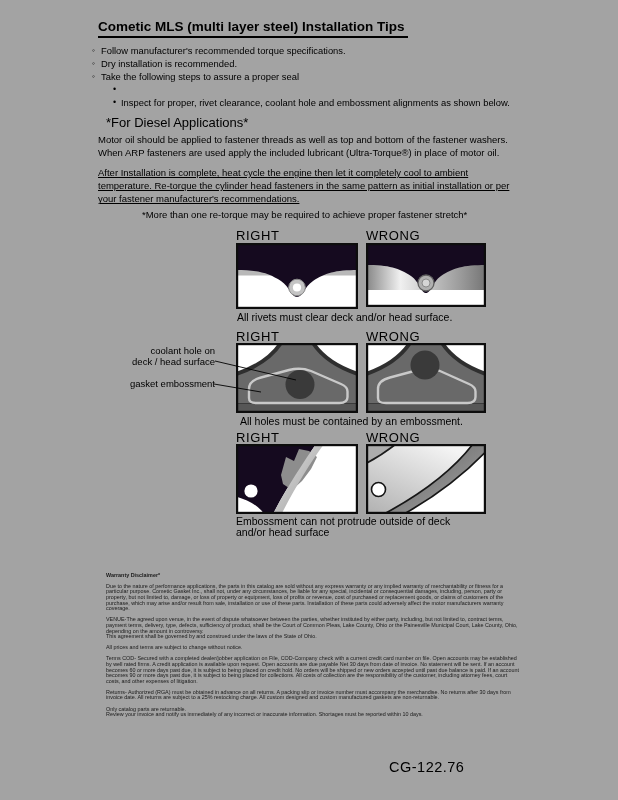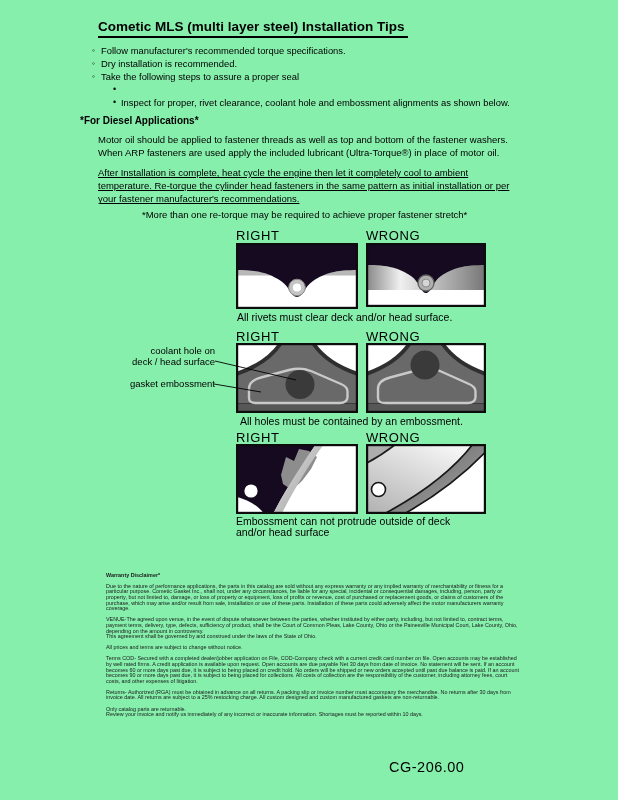--- a/index.html
+++ b/index.html
@@ -1,38 +1,38 @@
 <!DOCTYPE html>
 <html><head>
 <meta charset="utf-8">
 <style>
   html,body{margin:0;padding:0;background:#e8e8e8;}
   .page{
     position:relative;
     width:618px;height:800px;
-    background:#86efac;
+    background:#a3a3a3;
     font-family:"Liberation Sans","DejaVu Sans",sans-serif;
     color:#000;
     overflow:hidden;
     margin:0 auto;
   }
   .abs{position:absolute;}
   .title{
     left:98px;top:19px;
     font-size:13.5px;font-weight:bold;
     border-bottom:2px solid #000;
     padding:0 3px 2px 0;
     white-space:nowrap;
   }
   .bullets{left:92px;top:44px;width:445px;font-size:9.4px;line-height:13px;}
   .bullet{display:flex;}
   .bullet .marker{flex:0 0 9px;font-size:8.5px;}
   .bullet.sub{margin-left:21px;}
   .bullet.sub .marker{flex:0 0 8px;font-size:9px;}
-  .diesel-heading{left:80px;top:115px;font-size:10px;font-weight:bold;}
+  .diesel-heading{left:106px;top:115px;font-size:13px;font-weight:normal;}
   .body-par{font-size:9.5px;line-height:13.2px;width:420px;}
   .p1{left:98px;top:133px;}
   .p2{left:98px;top:166px;text-decoration:underline;}
   .p3{left:110px;top:208px;margin-left:32px;}
   .rw-label{font-size:13px;letter-spacing:0.6px;text-align:left;}
   .caption{font-size:10.5px;line-height:11px;color:#000;}
   .panel{line-height:0;}
   .panel svg{display:block;}
   .side-label{font-size:9.5px;line-height:11px;text-align:right;width:105px;}
   .leader{pointer-events:none;z-index:5;}
@@ -219,15 +219,15 @@
       <div class="fp-par tight">VENUE-The agreed upon venue, in the event of dispute whatsoever between the parties, whether instituted by either party, including, but not limited to, contract terms, payment terms, delivery, type, defects, sufficiency of product, shall be the Court of Common Pleas, Lake County, Ohio or the Painesville Municipal Court, Lake County, Ohio, depending on the amount in controversy.</div>
       <div class="fp-par">This agreement shall be governed by and construed under the laws of the State of Ohio.</div>
       <div class="fp-par">All prices and terms are subject to change without notice.</div>
       <div class="fp-par">Terms COD- Secured with a completed dealer/jobber application on File, COD-Company check with a current credit card number on file.  Open accounts may be established by well rated firms.  A credit application is available upon request.  Open accounts are due payable Net 30 days from date of invoice.  No statement will be sent.  If an account becomes 60 or more days past due, it is subject to being placed on credit hold.  No orders will be shipped or new orders accepted until past due balance is paid.  If an account becomes 90 or more days past due, it is subject to being placed for collections.  All costs of collection are the responsibility of the customer, including attorney fees, court costs, and other expenses of litigation.</div>
       <div class="fp-par">Returns- Authorized (RGA) must be obtained in advance on all returns.  A packing slip or invoice number must accompany the merchandise.  No returns after 30 days from invoice date.  All returns are subject to a 25% restocking charge.  All custom designed and custom manufactured gaskets are non-returnable.</div>
       <div class="fp-par tight">Only catalog parts are returnable.</div>
       <div class="fp-par">Review your invoice and notify us immediately of any incorrect or inaccurate information.  Shortages must be reported within 10 days.</div>
     </div>
   </div>
 
-  <div class="abs page-code">CG-206.00</div>
+  <div class="abs page-code">CG-122.76</div>
 
 </div>
 
 </body></html>

